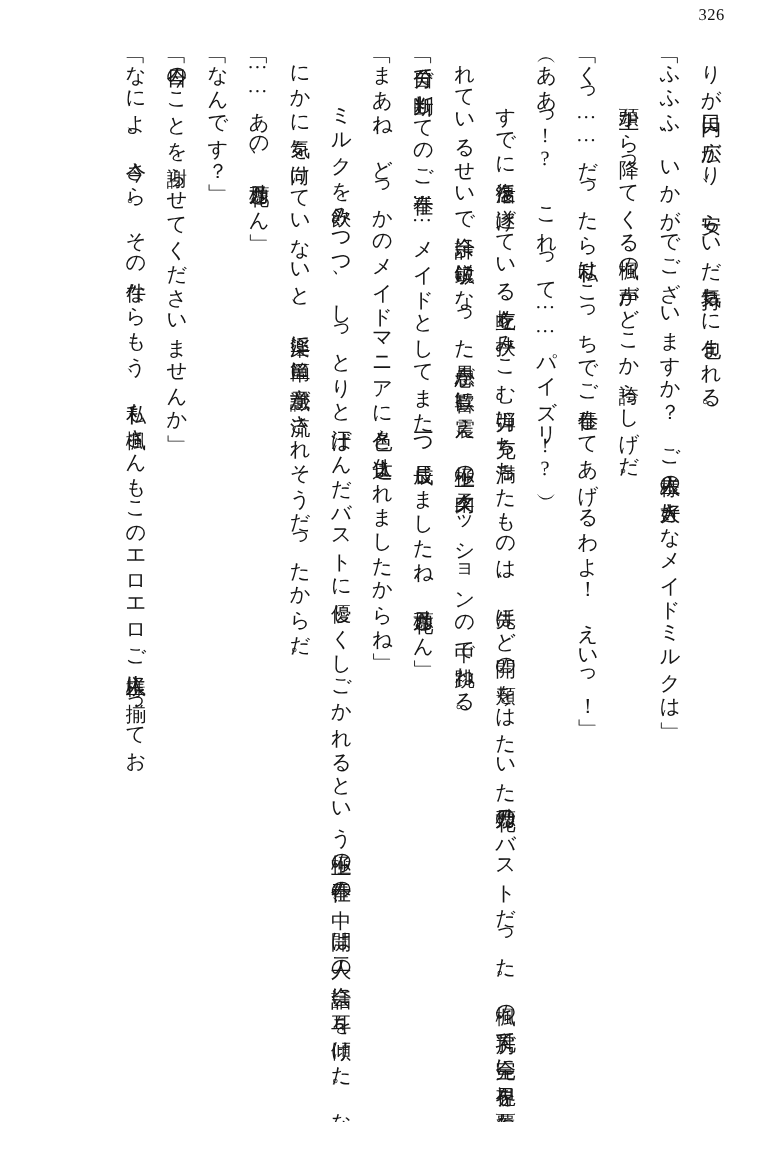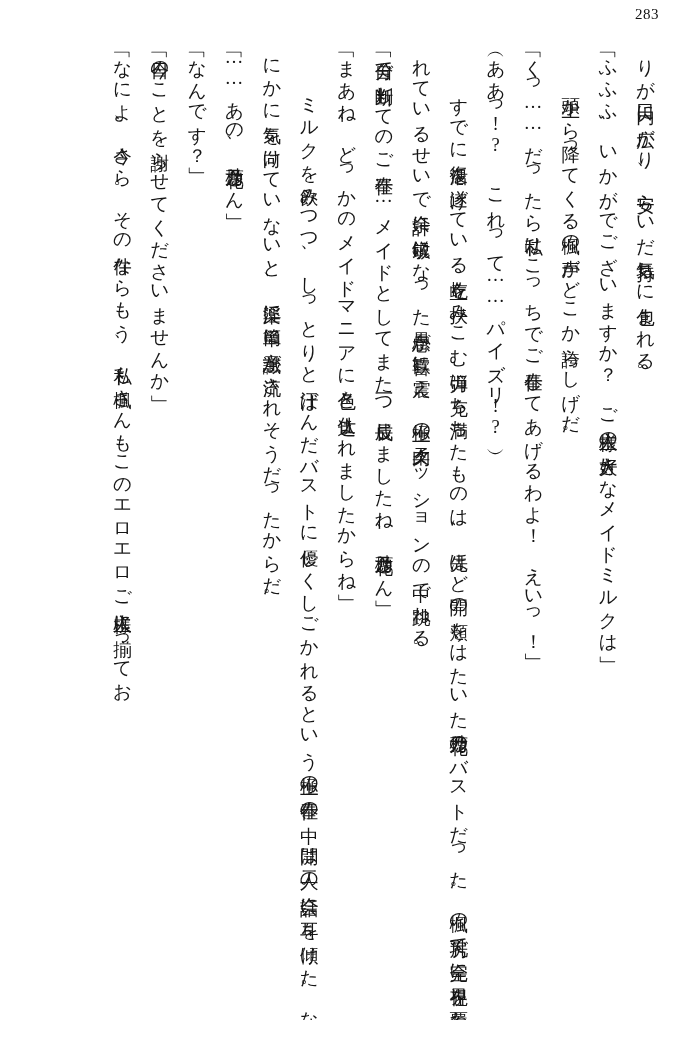--- a/index.html
+++ b/index.html
@@ -53,21 +53,21 @@
   }
   .body-text p.indent {
     text-indent: 1em;
   }
 </style>
 </head>
 <body>
 
 <div class="page">
 
-  <div class="page-number">283</div>
+  <div class="page-number">326</div>
 
   <div class="body-text">
     <p>りが口内に広がり、安らいだ気持ちに包まれる。</p>
     <p>「ふふふ、いかがでございますか？　ご主人様の大好きなメイドミルクは」</p>
     <p class="indent">　頭上から降ってくる楓の声がどこか誇らしげだ。</p>
     <p>「くっ……だったら私はこっちでご奉仕してあげるわよ！　えいっ！」</p>
     <p>（ああっ!?　これって……パイズリ!?）</p>
     <p class="indent">　すでに復活を遂げている屹立を挟みこむ弾力に充ち満ちたものは、先ほど開の頬をはたいた穂乃花のバストだった。楓の乳房で完全に視界を覆われているせいで余計に鋭敏になった愚息が歓喜に震え、極上の柔肉クッションの中で跳ねる。</p>
     <p>「自分で判断してのご奉仕……メイドとしてまた一つ成長しましたね、穂乃花さん」</p>
     <p>「まあね、どっかのメイドマニアに色々と仕込まれましたからね」</p>

